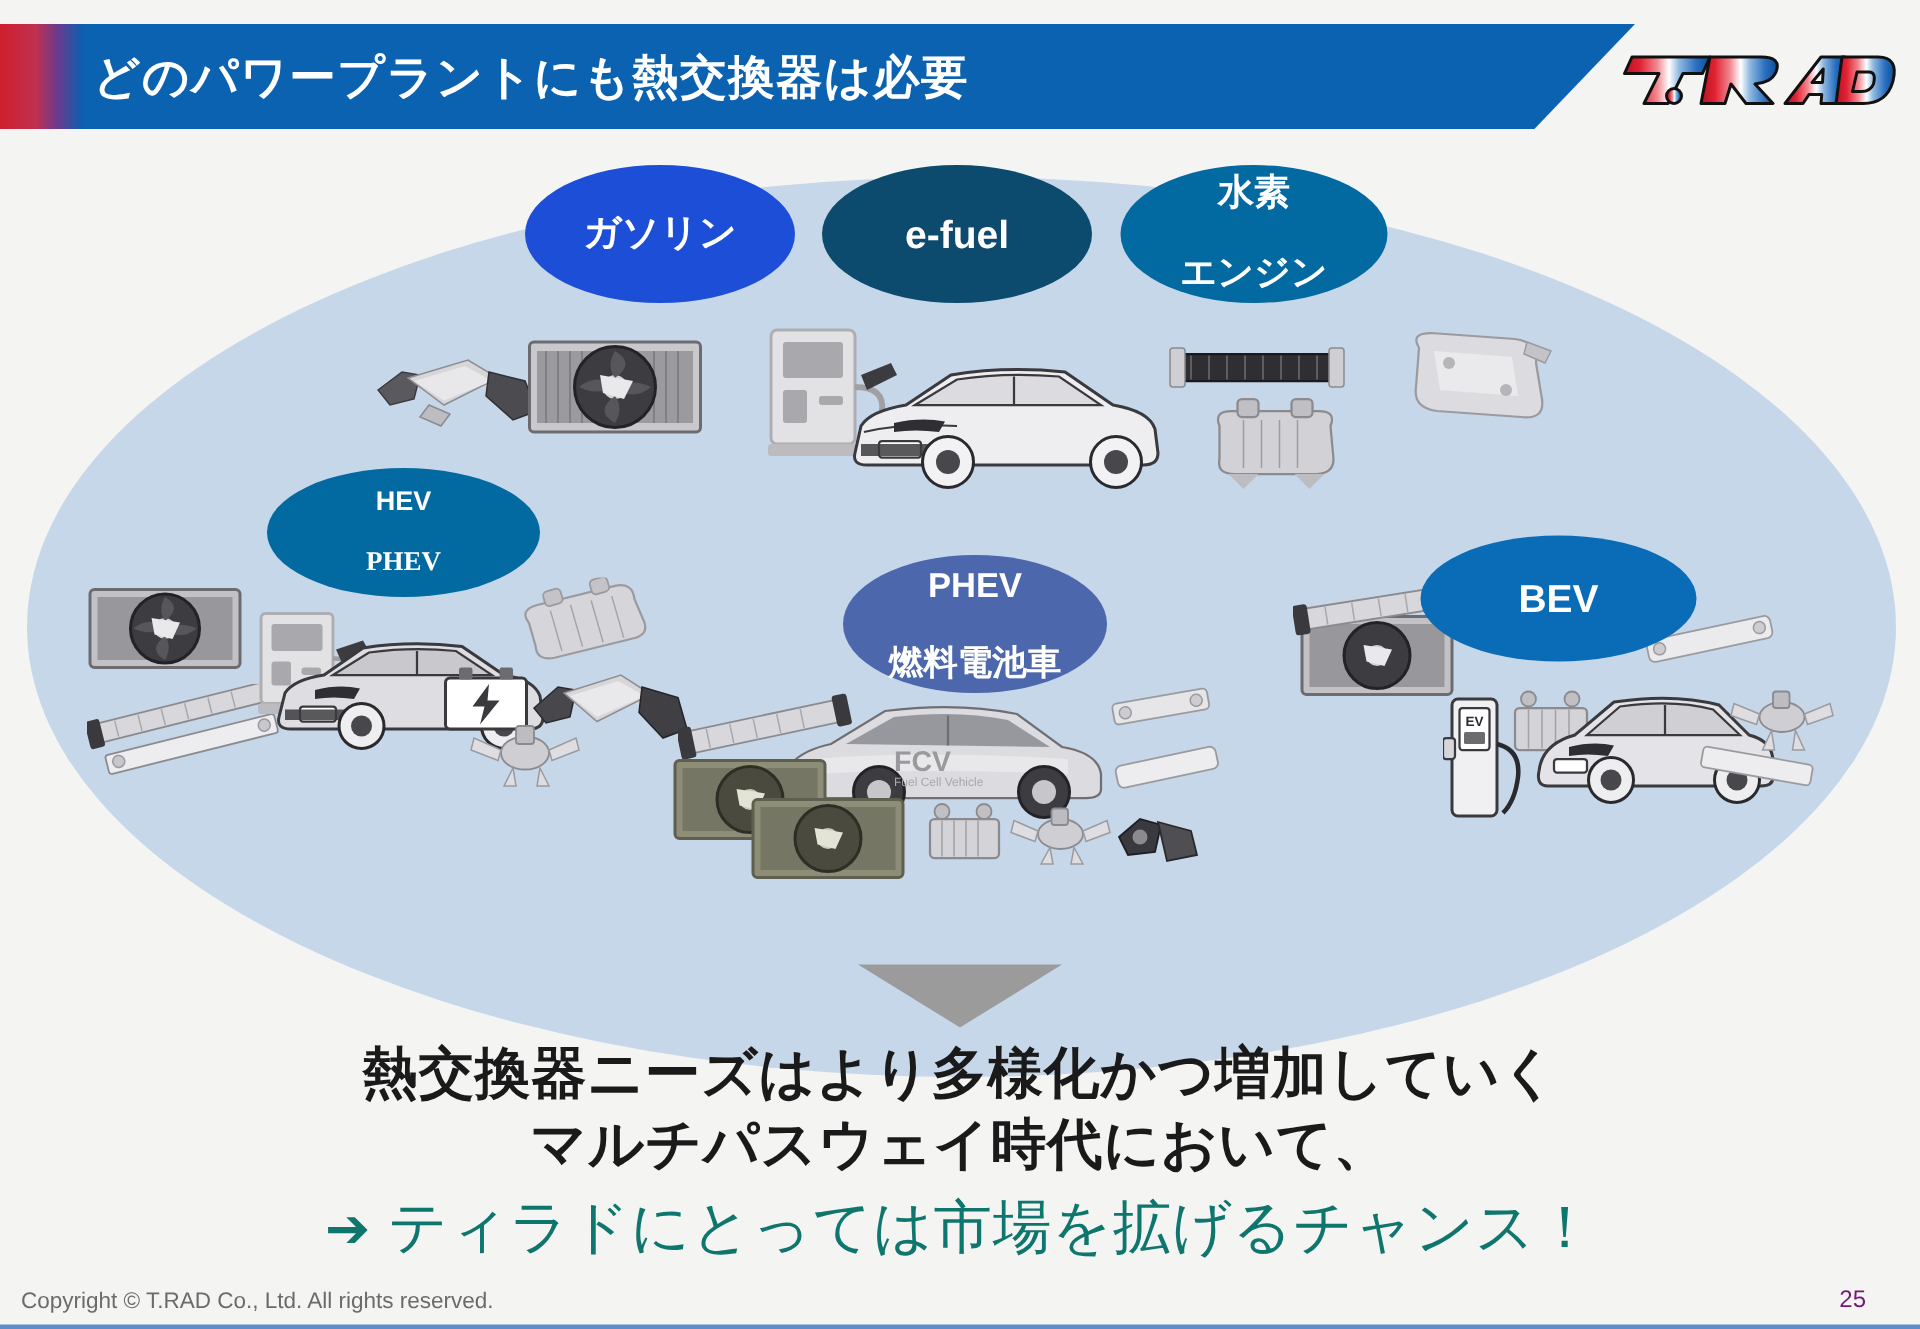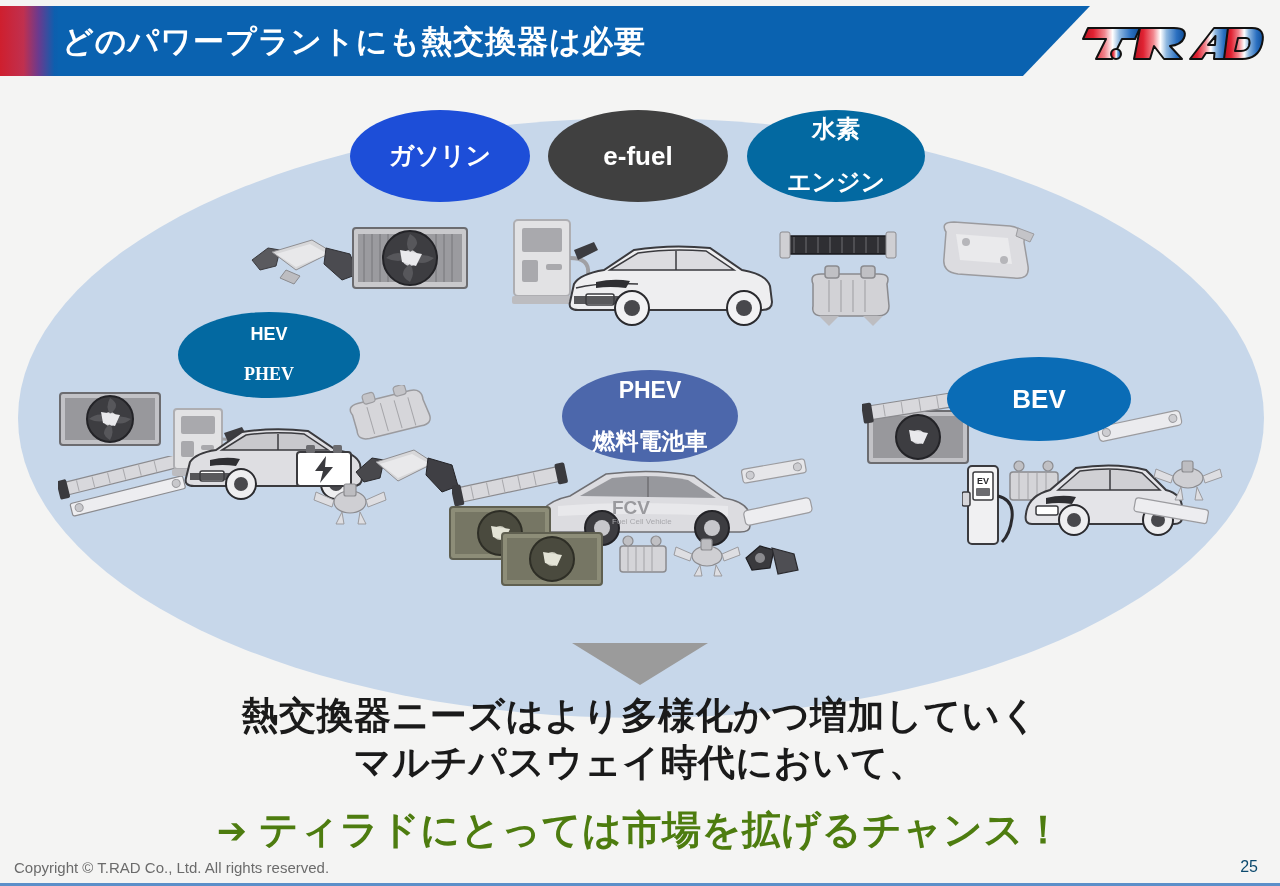--- a/index.html
+++ b/index.html
@@ -14,21 +14,21 @@
   #slide {
     position: relative;
     width: 1280px;
     height: 886px;
     background: #f4f4f3;
   }
 
   
   .header {
     position: absolute;
-    top: 0; left: 0;
+    top: 10px; left: 0;
     width: 1280px;
     height: 82px;
   }
   .header-gradient {
     position: absolute;
     top: 6px; left: 0;
     width: 62px;
     height: 70px;
     background: linear-gradient(90deg, #cf1f2e 0%, #c0304f 38%, #6b3a8e 62%, #0d5fae 88%, #0a62b0 100%);
   }
@@ -79,21 +79,21 @@
     display: flex;
     align-items: center;
     justify-content: center;
     text-align: center;
     color: #ffffff;
     font-weight: bold;
     line-height: 1.1;
     white-space: pre-line;
   }
   .cat-gasoline { left: 350px; top: 110px; width: 180px; height: 92px; background: #1d4ed8; font-size: 25px; }
-  .cat-efuel    { left: 548px; top: 110px; width: 180px; height: 92px; background: #404040; font-size: 26px; }
+  .cat-efuel    { left: 548px; top: 110px; width: 180px; height: 92px; background: #0c4a6e; font-size: 26px; }
   .cat-hydrogen { left: 747px; top: 110px; width: 178px; height: 92px; background: #0369a1; font-size: 24px; }
   .cat-hev      { left: 178px; top: 312px; width: 182px; height: 86px; background: #0369a1; font-size: 18px; }
   .cat-fcev     { left: 562px; top: 370px; width: 176px; height: 92px; background: #4c67ab; font-size: 23px; }
   .cat-bev      { left: 947px; top: 357px; width: 184px; height: 84px; background: #0a6cb6; font-size: 26px; }
   .cat-line-1 { display: block; }
   .cat-line-2 { display: block; font-family: Liberation Serif, serif; }
 
   
   .art { position: absolute; }
   .art svg { display: block; }
@@ -118,26 +118,26 @@
   .msg-line {
     display: block;
     color: #1a1a1a;
     font-size: 37px;
     font-weight: bold;
     line-height: 1.28;
     letter-spacing: 0.5px;
   }
   .msg-highlight {
     display: block;
-    color: #4d7c0f;
+    color: #0f766e;
     font-size: 39px;
-    font-weight: bold;
+    font-weight: normal;
     line-height: 1.3;
     letter-spacing: 0.5px;
-    margin-top: 18px;
+    margin-top: 7px;
   }
   .msg-arrow { font-size: 36px; }
 
   
   .footer-rule {
     position: absolute;
     left: 0;
     bottom: 0;
     width: 1280px;
     height: 3px;
@@ -145,23 +145,23 @@
   }
   .footer-copy {
     position: absolute;
     left: 14px;
     bottom: 10px;
     color: #6b6b6b;
     font-size: 15px;
   }
   .footer-page {
     position: absolute;
-    right: 22px;
+    right: 36px;
     bottom: 10px;
-    color: #0c4a6e;
+    color: #701a75;
     font-size: 16px;
   }
 </style>
 </head>
 <body>
 
 <div id="slide">
 
   <div class="header">
     <div class="header-gradient"></div>
@@ -428,21 +428,21 @@
           <line x1="52" y1="15" x2="52" y2="28"></line>
             <line x1="68" y1="15" x2="68" y2="28"></line>
           <line x1="84" y1="15" x2="84" y2="28"></line>
         </g>
         <rect x="0" y="11" width="10" height="21" rx="2" fill="#3a3a3e"></rect>
         <rect x="106" y="11" width="10" height="21" rx="2" fill="#3a3a3e"></rect>
       </g>
     </svg>
   </div>
 
-  <div class="art" style="left:528px; top:460px;">
+  <div class="art" style="left:512px; top:460px;">
     <svg width="230" height="86" viewBox="0 0 230 86" xmlns="http://www.w3.org/2000/svg">
       <path d="M10 60 Q14 42 42 36 L78 14 Q126 8 166 16 L196 38 Q220 42 222 56 L222 66 Q222 72 212 72 L18 72 Q8 72 10 60 Z" fill="#dcdce0" stroke="#6f6f73" stroke-width="1.5"></path>
       <path d="M52 36 L84 18 Q126 13 160 20 L188 38 Z" fill="#5e6066" opacity="0.55"></path>
       <line x1="120" y1="17" x2="120" y2="37" stroke="#6f6f73" stroke-width="1.5"></line>
       <path d="M30 46 Q100 40 200 46 L200 56 Q100 52 30 56 Z" fill="#ffffff" opacity="0.35"></path>
       <circle cx="74" cy="68" r="17" fill="#3d3d41" stroke="#232327" stroke-width="2"></circle>
       <circle cx="74" cy="68" r="8" fill="#c7c7cb"></circle>
       <circle cx="184" cy="68" r="17" fill="#3d3d41" stroke="#232327" stroke-width="2"></circle>
       <circle cx="184" cy="68" r="8" fill="#c7c7cb"></circle>
       <text x="84" y="54" font-family="Liberation Sans, sans-serif" font-size="19" font-weight="bold" fill="#9a9a9e">FCV</text>

